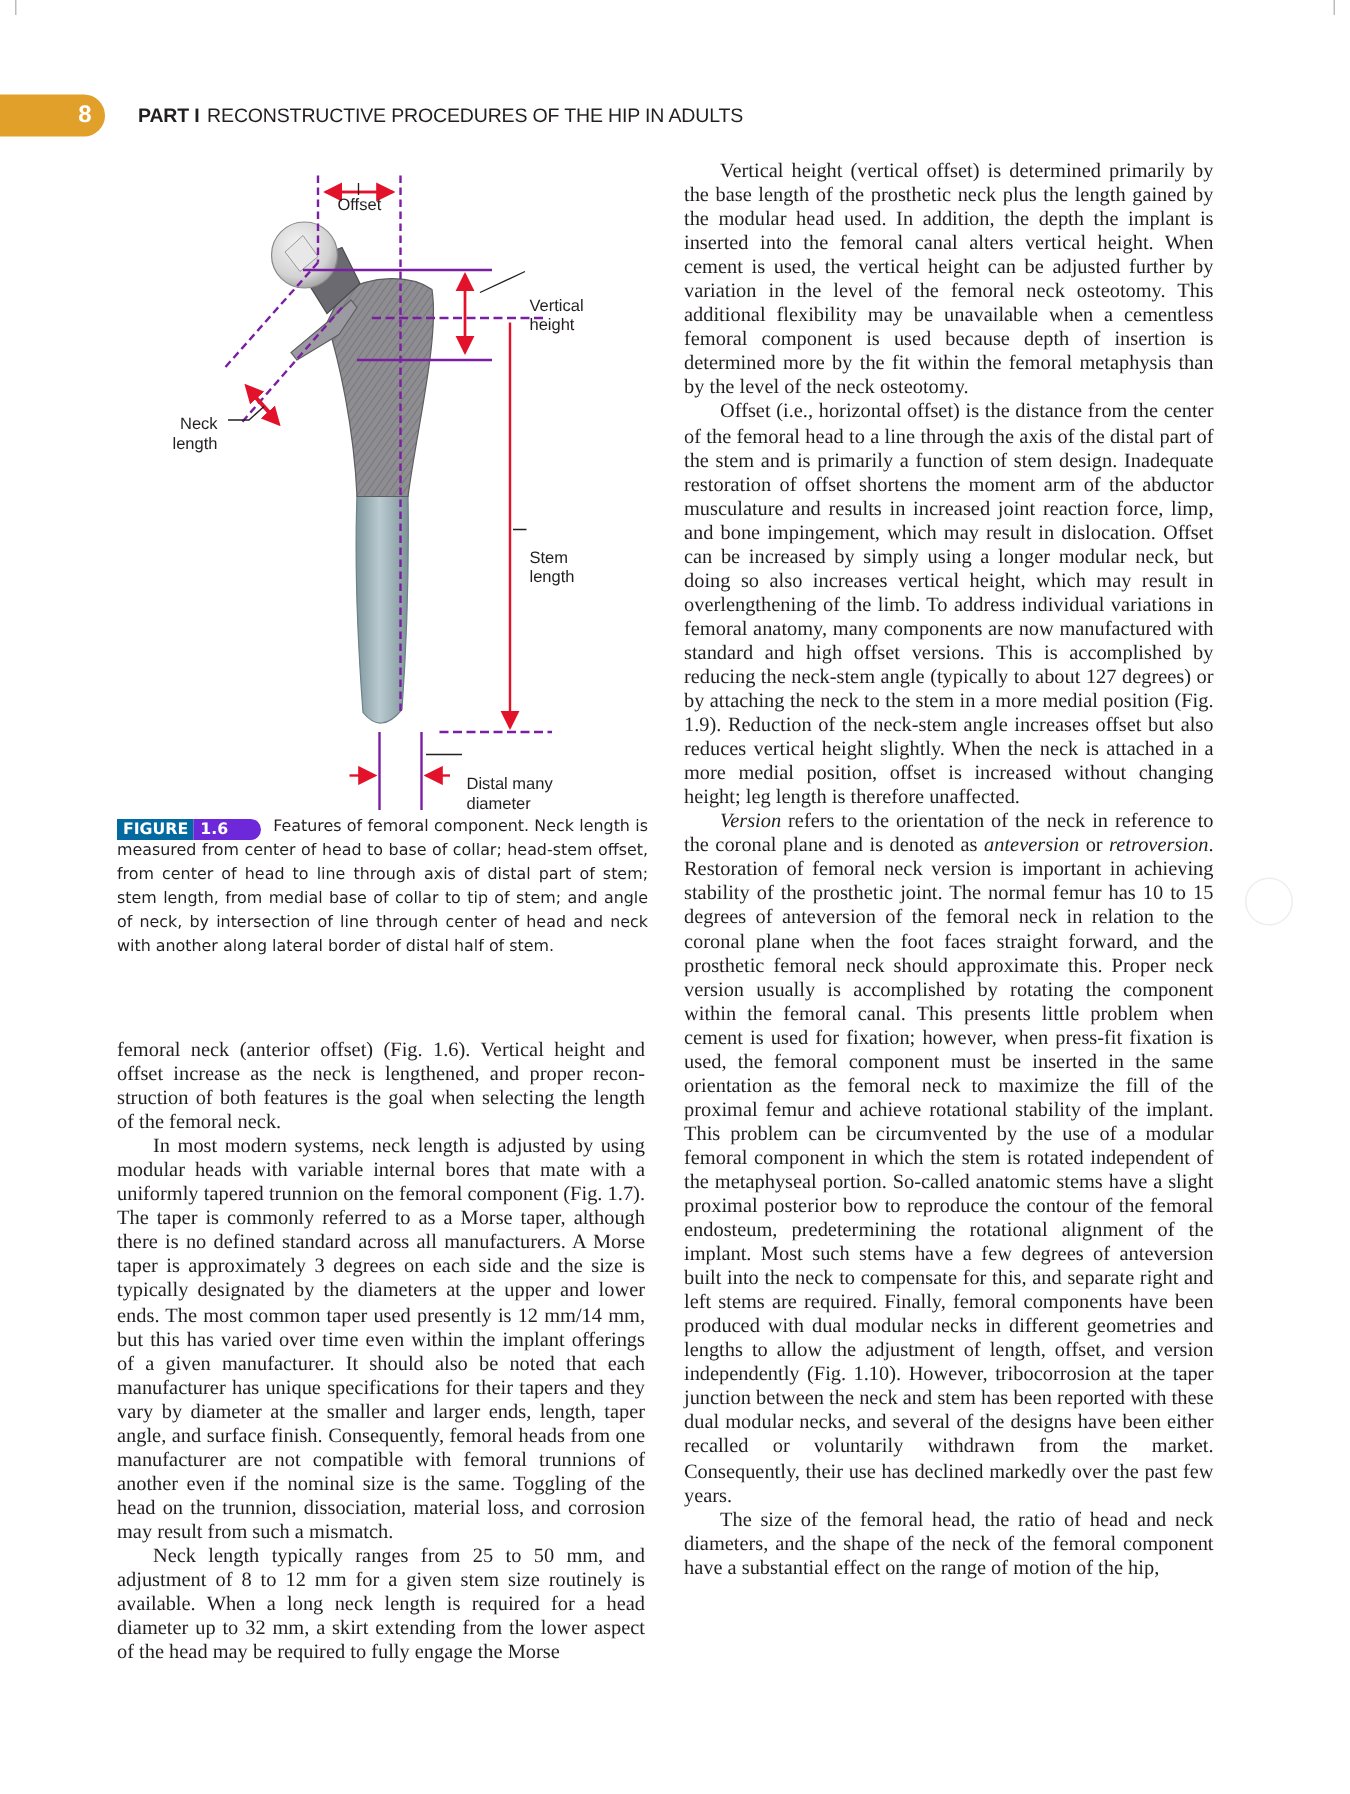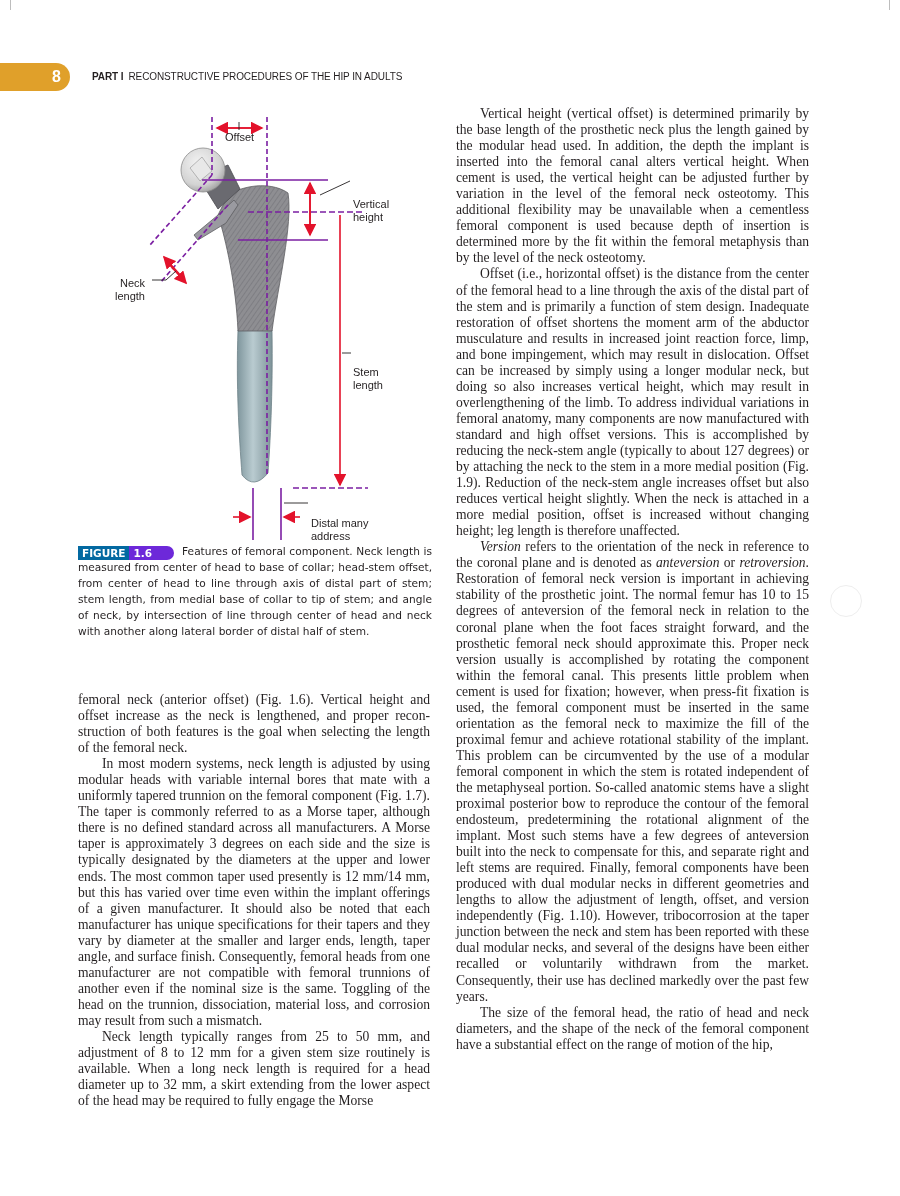--- a/index.html
+++ b/index.html
@@ -2,21 +2,21 @@
 <html><head>
 <meta charset="utf-8">
 <style>
   html, body { margin:0; padding:0; background:#ffffff; }
   body { width:900px; height:1196px; position:relative; overflow:hidden; font-family:"Liberation Serif", serif; color:#231f20; }
   .corner { position:absolute; border-color:#bdbdbd; border-style:solid; width:10px; height:10px; }
   .corner.tl { left:0; top:0; border-width:0 1px 0 0; width:10px; height:10px; }
   .corner.tr { right:0; top:0; border-width:0 0 0 1px; width:10px; height:10px; }
   .header { position:absolute; left:0; top:63px; height:28px; width:900px; }
   .page-tab { position:absolute; left:0; top:0; width:70px; height:28px; background:#e0a02a; border-radius:0 14px 14px 0; color:#fff; font-family:"Liberation Sans", sans-serif; font-weight:bold; font-size:16px; line-height:28px; text-align:right; box-sizing:border-box; padding-right:9px; }
-  .running-head { position:absolute; left:92px; top:0; line-height:28px; font-family:"Liberation Sans", sans-serif; font-size:10px; color:#231f20; letter-spacing:-0.1px; }
+  .running-head { position:absolute; left:92px; top:0; line-height:28px; font-family:"Liberation Sans", sans-serif; font-size:13px; color:#231f20; letter-spacing:-0.1px; }
   .running-head b { font-weight:bold; margin-right:5px; }
 
   .figure { position:absolute; left:78px; top:105px; width:365px; height:435px; }
   .figure svg { position:absolute; left:0; top:0; }
   .flabel { position:absolute; font-family:"Liberation Sans", sans-serif; font-size:11px; color:#231f20; line-height:13px;margin-top:20px; }
 
   .caption { position:absolute; left:78px; top:543px; width:354px; font-family:"DejaVu Sans", sans-serif; font-size:10.6px; line-height:16px; color:#231f20; text-align:justify; }
   .fig-badge { display:inline-block; position:relative; height:14px; vertical-align:-2px; margin-right:8px; }
   .fig-badge .lbl { display:inline-block; background:#0369a1; color:#fff; font-weight:bold; font-size:10.5px; line-height:14px; padding:0 4px; }
   .fig-badge .num { display:inline-block; background:#6d28d9; color:#fff; font-weight:bold; font-size:10.5px; line-height:14px; padding:0 22px 0 4px; border-radius:0 8px 8px 0; }
@@ -108,21 +108,21 @@
     </g>
   </svg>
   <div class="flabel" style="left:147px;top:6px;">Offset</div>
   <div class="flabel" style="left:275px;top:73px;">Vertical</div>
   <div class="flabel" style="left:275px;top:86px;">height</div>
   <div class="flabel" style="left:42px;top:152px;">Neck</div>
   <div class="flabel" style="left:37px;top:165px;">length</div>
   <div class="flabel" style="left:275px;top:241px;">Stem</div>
   <div class="flabel" style="left:275px;top:254px;">length</div>
   <div class="flabel" style="left:233px;top:392px;">Distal many</div>
-  <div class="flabel" style="left:233px;top:405px;">address</div>
+  <div class="flabel" style="left:233px;top:405px;">diameter</div>
 </div>
 
 <div class="caption">
   <span class="fig-badge"><span class="lbl">FIGURE</span><span class="num">1.6</span></span><span>Features of femoral component. Neck length is measured from center of head to base of collar; head-stem offset, from center of head to line through axis of distal part of stem; stem length, from medial base of collar to tip of stem; and angle of neck, by intersection of line through center of head and neck with another along lateral border of distal half of stem.</span>
 </div>
 
 <div class="col col-left">
   <p>femoral neck (anterior offset) (Fig. 1.6). Vertical height and offset increase as the neck is lengthened, and proper recon­struction of both features is the goal when selecting the length of the femoral neck.</p>
   <p class="ind">In most modern systems, neck length is adjusted by using modular heads with variable internal bores that mate with a uniformly tapered trunnion on the femoral compo­nent (Fig. 1.7). The taper is commonly referred to as a Morse taper, although there is no defined standard across all manu­facturers. A Morse taper is approximately 3 degrees on each side and the size is typically designated by the diameters at the upper and lower ends. The most common taper used presently is 12 mm/14 mm, but this has varied over time even within the implant offerings of a given manufacturer. It should also be noted that each manufacturer has unique specifications for their tapers and they vary by diameter at the smaller and larger ends, length, taper angle, and surface fin­ish. Consequently, femoral heads from one manufacturer are not compatible with femoral trunnions of another even if the nominal size is the same. Toggling of the head on the trun­nion, dissociation, material loss, and corrosion may result from such a mismatch.</p>
   <p class="ind">Neck length typically ranges from 25 to 50 mm, and adjustment of 8 to 12 mm for a given stem size routinely is available. When a long neck length is required for a head diameter up to 32 mm, a skirt extending from the lower aspect of the head may be required to fully engage the Morse</p>

